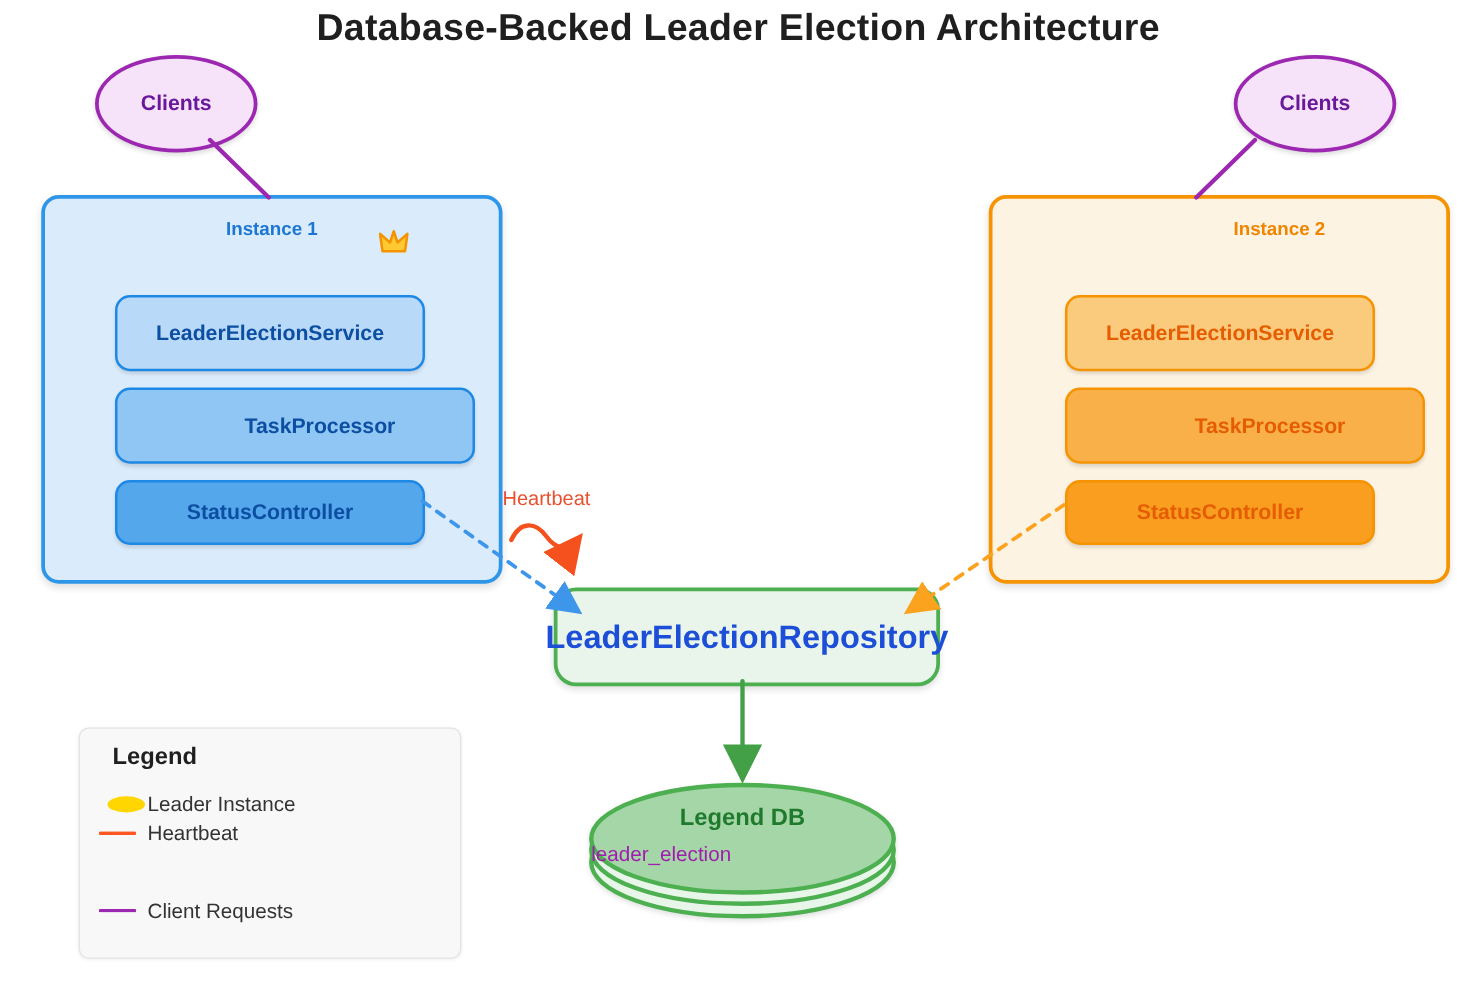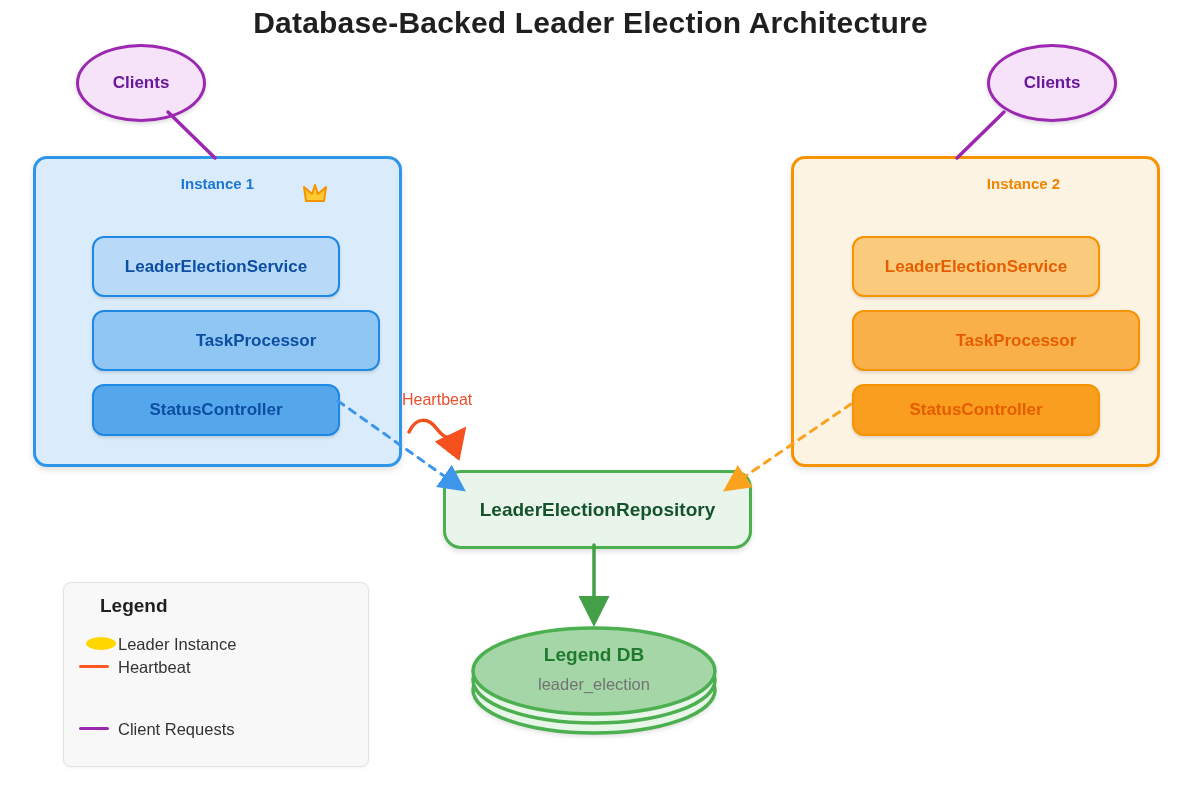--- a/index.html
+++ b/index.html
@@ -50,42 +50,42 @@
   .instance2 .comp-a{background:#FBCB7D;}
   .instance2 .comp-b{background:#FAB049;}
   .instance2 .comp-c{background:#F99E1F;}
   
   .repository{
     position:absolute;left:443px;top:470px;width:303px;height:73px;
     background:#E9F5EA;border:3px solid #4CAF50;border-radius:18px;
     display:flex;align-items:center;justify-content:center;
     box-shadow:0 3px 5px rgba(0,0,0,.12);
   }
-  .repository span{font-size:19px;font-weight:bold;color:#14532d;}
+  .repository span{font-size:26px;font-weight:bold;color:#1d4ed8;}
   
   .heartbeat-label{
     position:absolute;left:402px;top:391px;font-size:16px;color:#E8502E;
   }
   
   .db-name{
     position:absolute;left:473px;top:644px;width:242px;text-align:center;
     font-size:19px;font-weight:bold;color:#1F7A2E;
   }
   .db-schema{
-    position:absolute;left:473px;top:675px;width:242px;text-align:center;
-    font-size:16.5px;color:#737373;
+    position:absolute;left:473px;top:675px;width:242px;text-align:left;
+    font-size:16.5px;color:#a21caf;
   }
   
   .legend{
     position:absolute;left:63px;top:582px;width:304px;height:183px;
     background:#F8F8F8;border:1.5px solid #E3E3E3;border-radius:8px;
     box-shadow:0 1px 3px rgba(0,0,0,.06);
   }
   .legend-title{
-    position:absolute;left:36px;top:12px;font-size:19px;font-weight:bold;color:#1F1F1F;
+    position:absolute;left:26px;top:12px;font-size:19px;font-weight:bold;color:#1F1F1F;
   }
   .legend-row{position:absolute;left:0;width:100%;height:20px;}
   .legend-row .swatch{position:absolute;left:15px;top:8px;width:30px;}
   .legend-row .lbl{position:absolute;left:54px;top:0;font-size:16.5px;color:#333;line-height:20px;}
   .row1{top:51px;} .row2{top:74px;} .row3{top:105px;} .row4{top:136px;}
   .dot{left:22px !important;top:3px !important;width:13px;height:13px;border-radius:50%;background:#FFD600;}
   .line-solid-orange{height:0;border-top:3.5px solid #FF5722;border-radius:2px;}
   .line-dashed-blue{height:0;border-top:3.5px dashed #42A5F5;}
   .line-solid-purple{height:0;border-top:3.5px solid #9C27B0;border-radius:2px;}
   svg.connections{position:absolute;left:0;top:0;z-index:5;}

